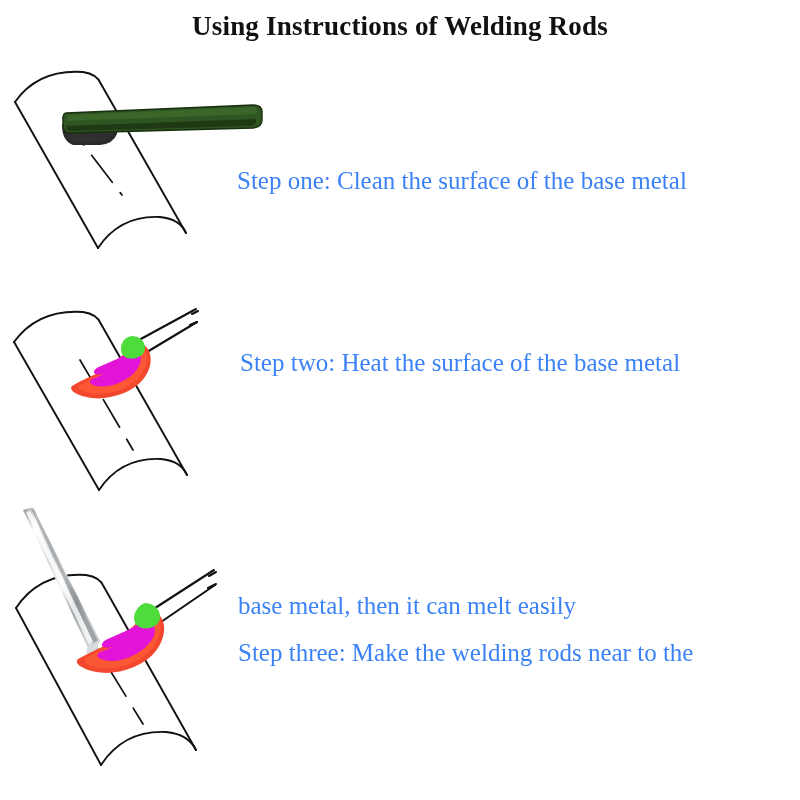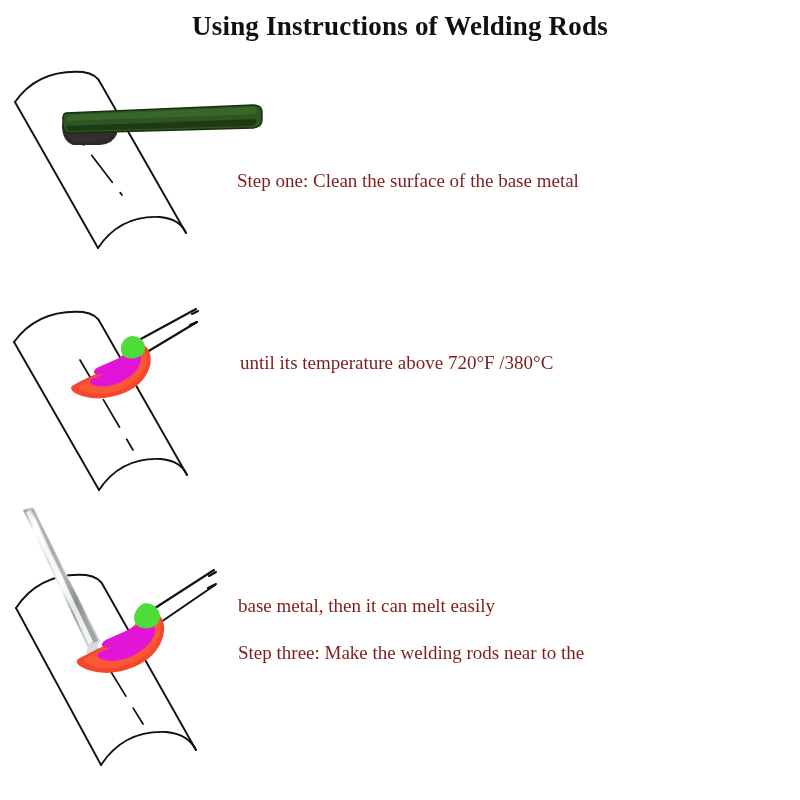--- a/index.html
+++ b/index.html
@@ -43,23 +43,23 @@
   }
   #figure-1 { top: 55px;  left: 0px; width: 290px; height: 210px; }
   #figure-2 { top: 292px; left: 0px; width: 250px; height: 210px; }
   #figure-3 { top: 500px; left: 0px; width: 270px; height: 300px; }
 
   .figure svg { display: block; overflow: visible; }
 
   
   .step-text {
     position: absolute;
-    font-size: 19px;
+    font-size: 25px;
     line-height: 47px;
-    color: #7f1d1d;
+    color: #3b82f6;
     white-space: nowrap;
   }
   #step-1-text { left: 237px; top: 157px; }
   #step-2-text { left: 240px; top: 339px; }
   #step-3-text { left: 238px; top: 582px; }
   .step-line { display: block; }
 </style>
 </head>
 <body>
 
@@ -153,21 +153,21 @@
       <path d="M149 120 Q 157 124 154 136 Q 148 149 130 157 Q 113 164 101 159 Q 94 156 100 152 L 113 147 Q 104 149 102 146 Q 101 141 110 138 L 128 130 Q 139 125 143 119 Q 147 117 149 120 Z" fill="#e114d8"></path>
       <path d="M147 103 Q 158 105 160 115 Q 161 125 150 128 Q 139 130 135 123 Q 132 115 138 108 Q 142 103 147 103 Z" fill="#4ddc3a"></path>
     </svg>
   </div>
 
   <div class="step-text" id="step-1-text">
     <span class="step-line">Step one: Clean the surface of the base metal</span>
   </div>
 
   <div class="step-text" id="step-2-text">
-    <span class="step-line">until its temperature above 720°F /380°C</span>
+    <span class="step-line">Step two: Heat the surface of the base metal</span>
   </div>
 
   <div class="step-text" id="step-3-text">
     <span class="step-line">base metal, then it can melt easily</span>
     <span class="step-line">Step three: Make the welding rods near to the</span>
   </div>
 
 </div>
 
 </body></html>

